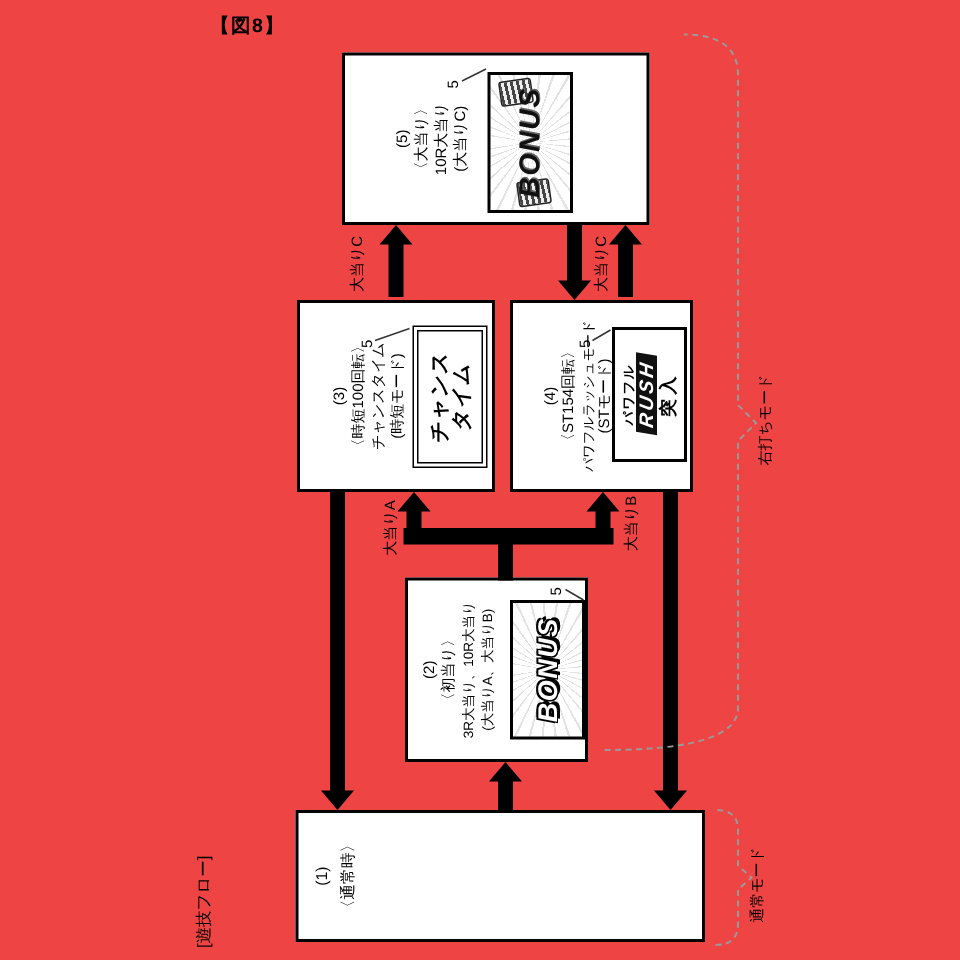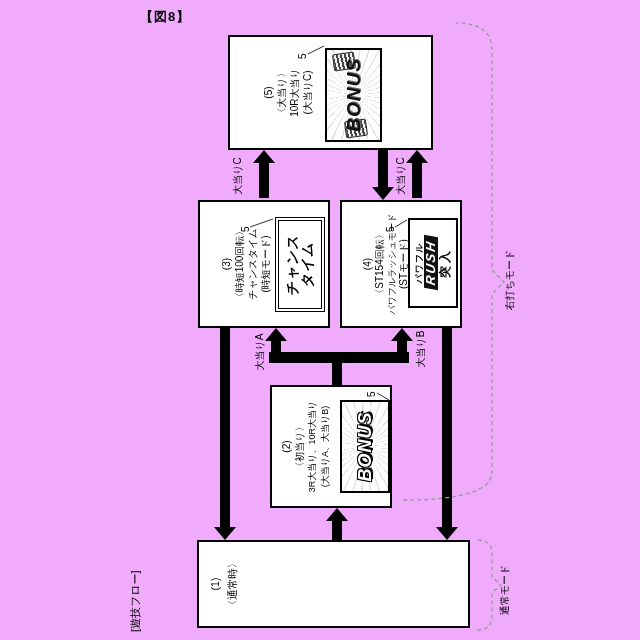--- a/index.html
+++ b/index.html
@@ -1,16 +1,16 @@
 <!DOCTYPE html>
 <html><head>
 <meta charset="utf-8">
 <style>
   html,body{margin:0;padding:0;background:#fff;}
-  .page{position:relative;width:640px;height:640px;background:#f0abfc;overflow:hidden;
+  .page{position:relative;width:640px;height:640px;background:#ef4444;overflow:hidden;
         font-family:"Liberation Sans","DejaVu Sans",sans-serif;color:#000;}
   .fig-title{position:absolute;left:140px;top:8px;font-size:13px;font-weight:bold;letter-spacing:1px;}
   
   .stage{position:absolute;left:0;top:0;width:640px;height:640px;
          transform:rotate(-90deg);transform-origin:320px 320px;}
   .node{position:absolute;border:2px solid #000;background:#fff;box-sizing:border-box;text-align:center;}
   .ln{font-size:10px;line-height:13px;white-space:nowrap;}
   .ln-sm{font-size:9px;}
   .tight .ln{line-height:12px;}
   .b1 .ln{line-height:17px;font-size:10.5px;}

